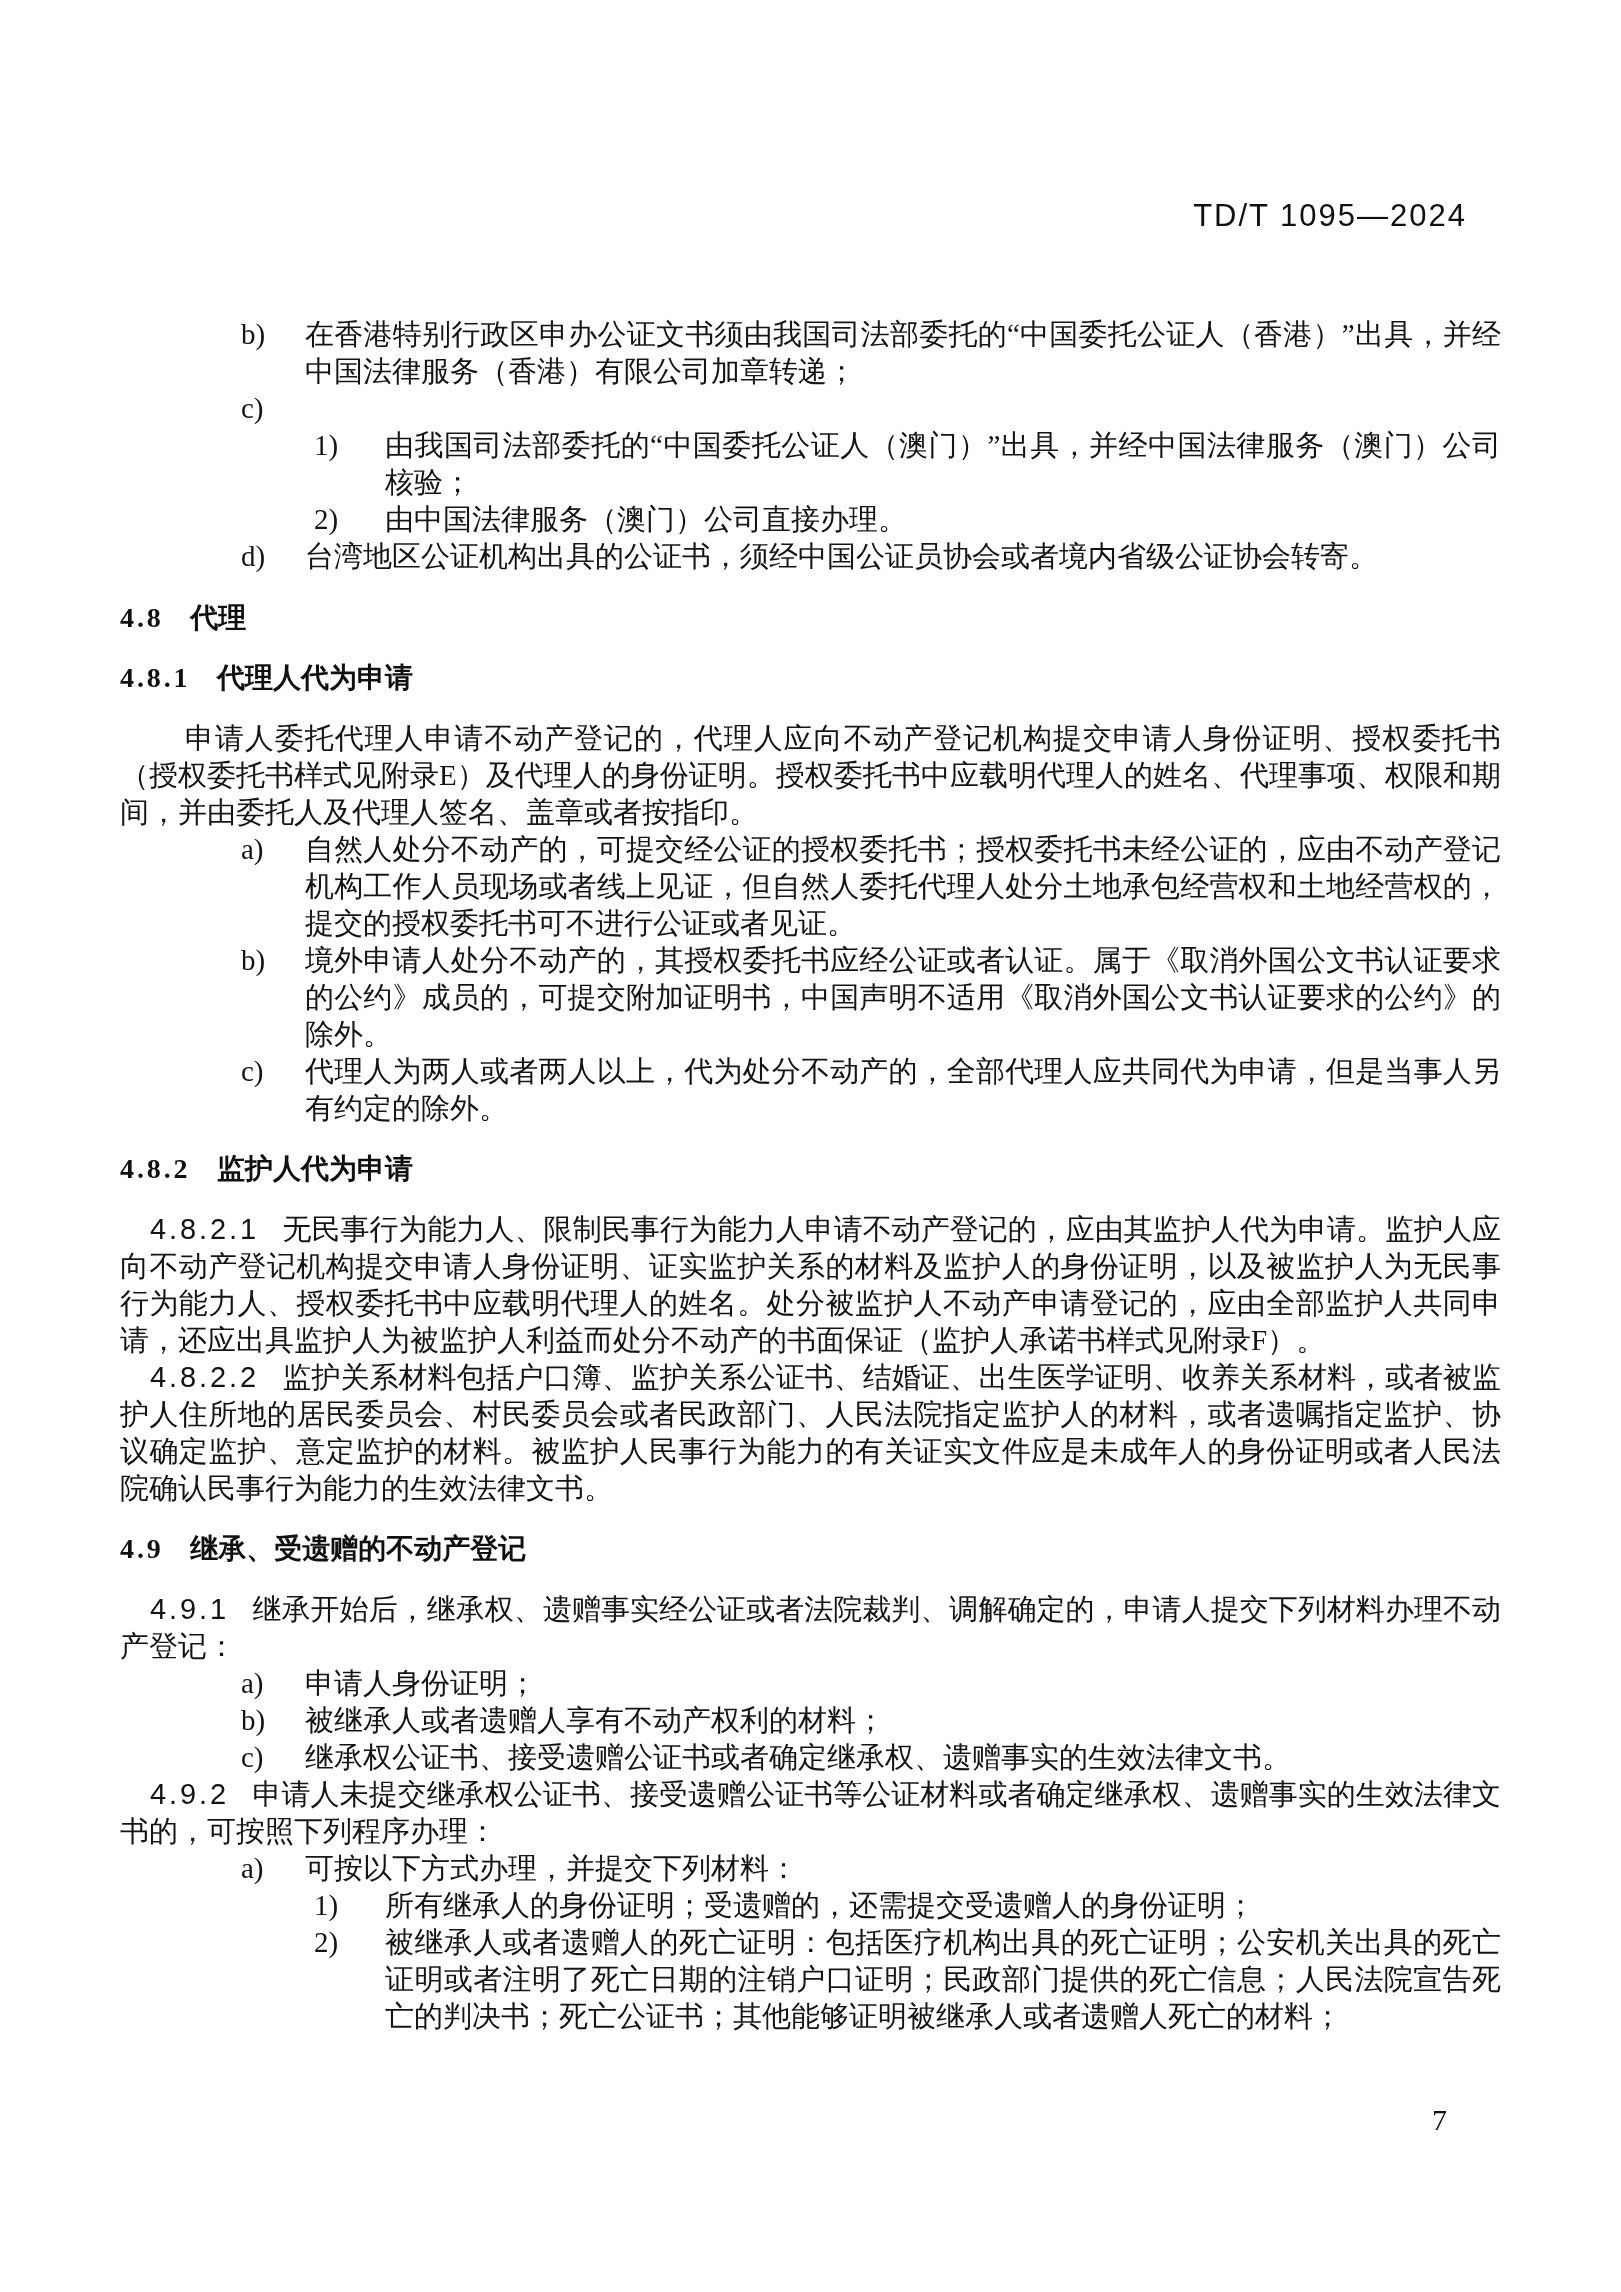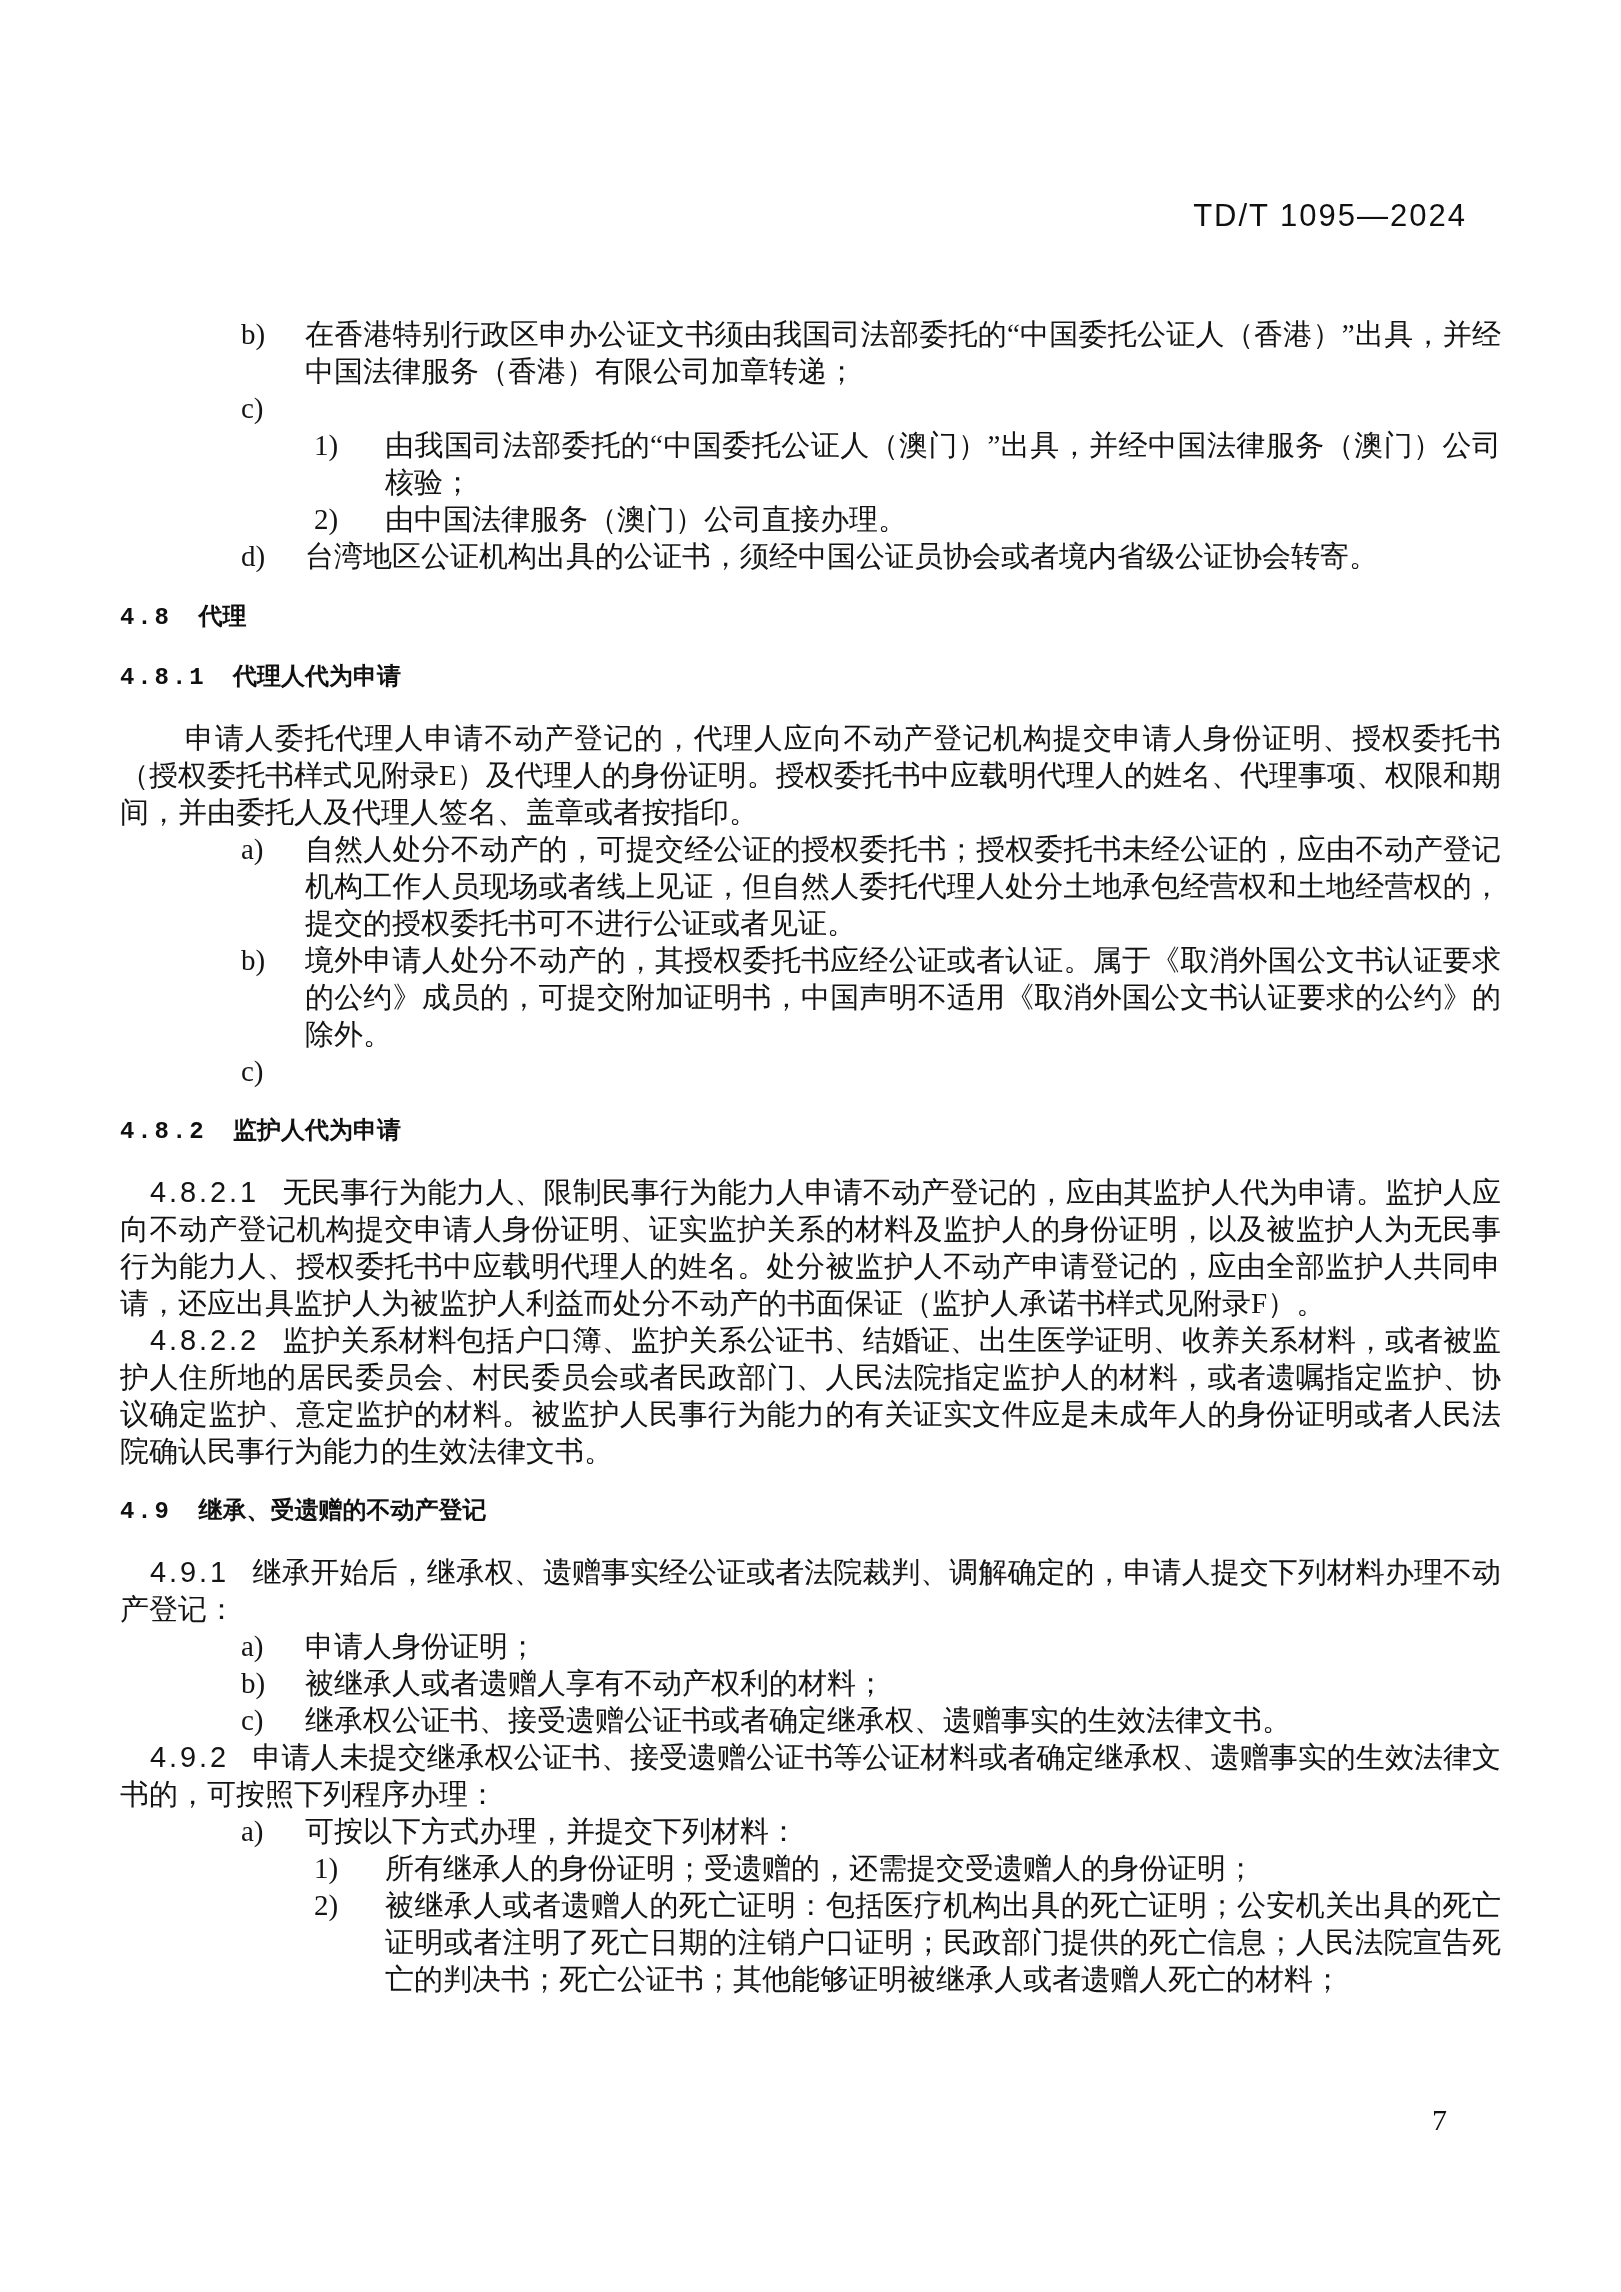--- a/index.html
+++ b/index.html
@@ -33,23 +33,23 @@
   .para{text-indent:65px;}
   .li{display:flex;align-items:flex-start;}
   .li .lbl{flex:0 0 64px;text-align:left;}
   .li .txt{flex:1 1 auto;text-align:justify;}
   .l1{padding-left:121px;}
   .l1 .lbl{flex:0 0 64px;}
   .l2{padding-left:194px;}
   .l2 .lbl{flex:0 0 71px;}
   .heading{
     margin:23.5px 0;
-    font-family:Liberation Mono, monospace;
+    font-family:Liberation Serif, serif;
     font-weight:700;
-    font-size:24px;
+    font-size:28px;
     line-height:37px;
     color:#101010;
   }
   .heading .hnum{margin-right:26.5px;letter-spacing:2.9px;}
   .clause .cnum{
     font-family:"Liberation Sans","DejaVu Sans",sans-serif;
     letter-spacing:2.9px;
     margin-right:23.5px;
     margin-left:30px;
   }
@@ -108,20 +108,21 @@
       <span class="txt">自然人处分不动产的，可提交经公证的授权委托书；授权委托书未经公证的，应由不动产登记机构工作人员现场或者线上见证，但自然人委托代理人处分土地承包经营权和土地经营权的，提交的授权委托书可不进行公证或者见证。</span>
     </div>
 
     <div class="li l1">
       <span class="lbl">b)</span>
       <span class="txt">境外申请人处分不动产的，其授权委托书应经公证或者认证。属于《取消外国公文书认证要求的公约》成员的，可提交附加证明书，中国声明不适用《取消外国公文书认证要求的公约》的除外。</span>
     </div>
 
     <div class="li l1">
       <span class="lbl">c)</span>
+      <span class="txt">代理人为两人或者两人以上，代为处分不动产的，全部代理人应共同代为申请，但是当事人另有约定的除外。</span>
     </div>
 
     <h2 class="heading">
       <span class="hnum">4.8.2</span><span class="htitle">监护人代为申请</span>
     </h2>
 
     <p class="clause">
       <span class="cnum">4.8.2.1</span><span class="ctext">无民事行为能力人、限制民事行为能力人申请不动产登记的，应由其监护人代为申请。监护人应向不动产登记机构提交申请人身份证明、证实监护关系的材料及监护人的身份证明，以及被监护人为无民事行为能力人、授权委托书中应载明代理人的姓名。处分被监护人不动产申请登记的，应由全部监护人共同申请，还应出具监护人为被监护人利益而处分不动产的书面保证（监护人承诺书样式见附录F）。</span>
     </p>
 

